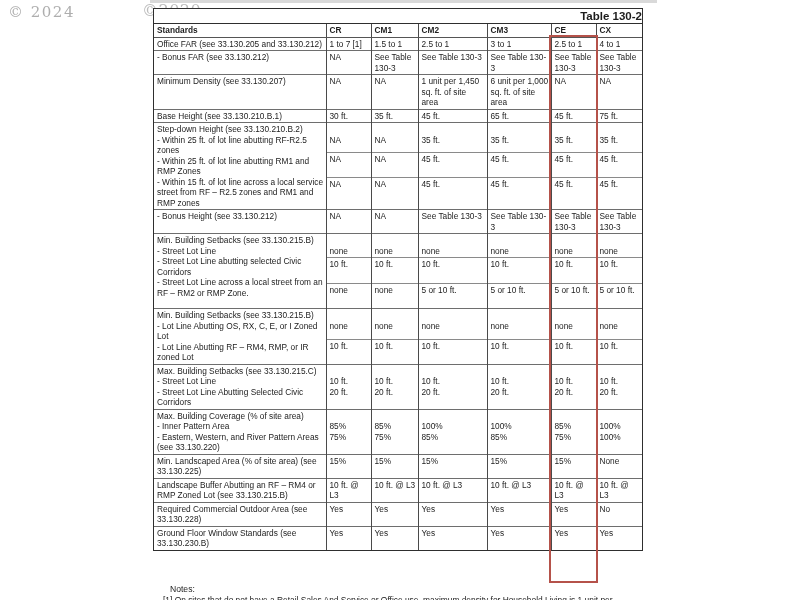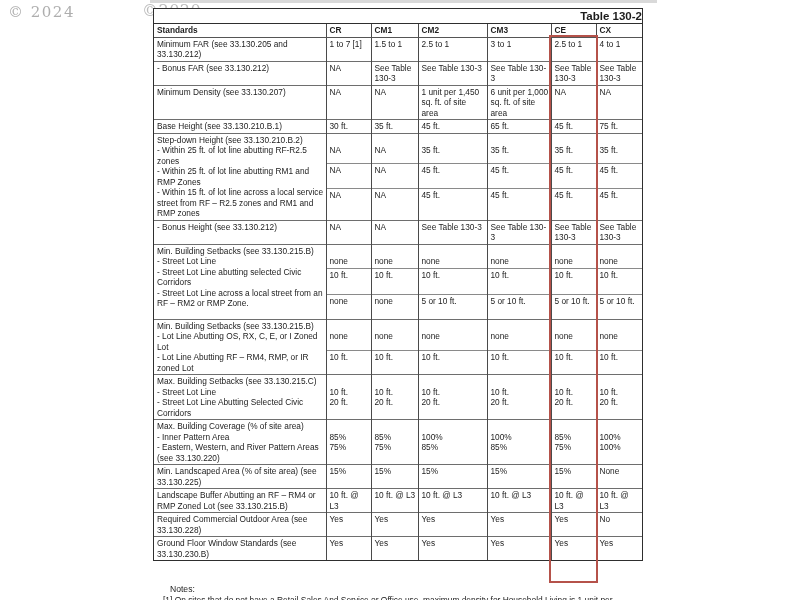--- a/index.html
+++ b/index.html
@@ -68,21 +68,21 @@
             <th>CR</th>
             <th>CM1</th>
             <th>CM2</th>
             <th>CM3</th>
             <th>CE</th>
             <th>CX</th>
           </tr>
       </thead>
       <tbody id="table-body">
           <tr>
-            <td class="lbl">Minimum FAR (see 33.130.205 and 33.130.212)</td>
+            <td class="lbl">Office FAR (see 33.130.205 and 33.130.212)</td>
             <td class="val">1 to 7 [1]</td>
             <td class="val">1.5 to 1</td>
             <td class="val">2.5 to 1</td>
             <td class="val">3 to 1</td>
             <td class="val">2.5 to 1</td>
             <td class="val">4 to 1</td>
           </tr>
           <tr>
             <td class="lbl">- Bonus FAR (see 33.130.212)</td>
             <td class="val">NA</td>

